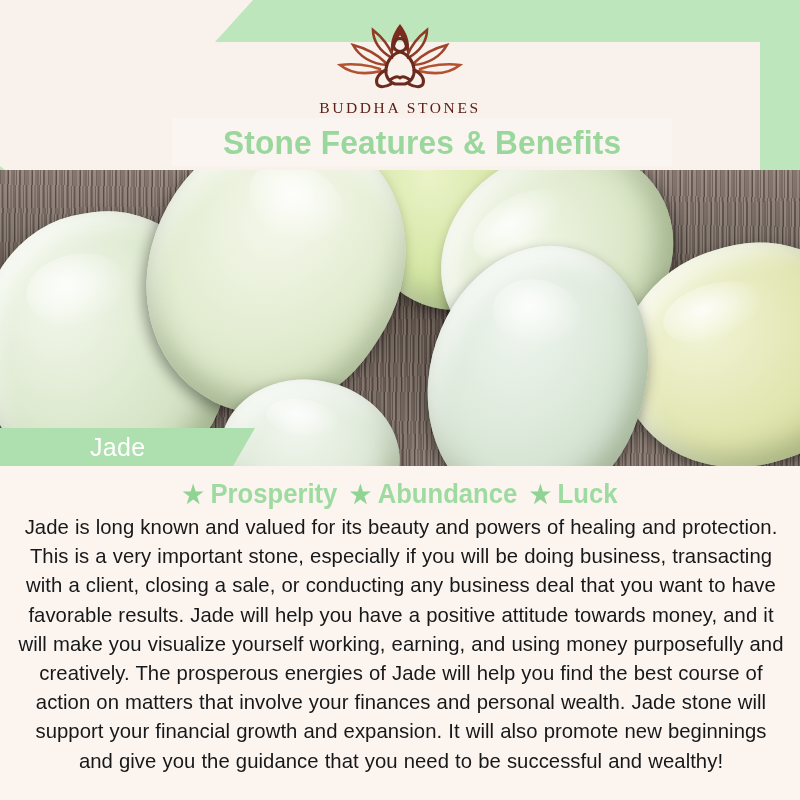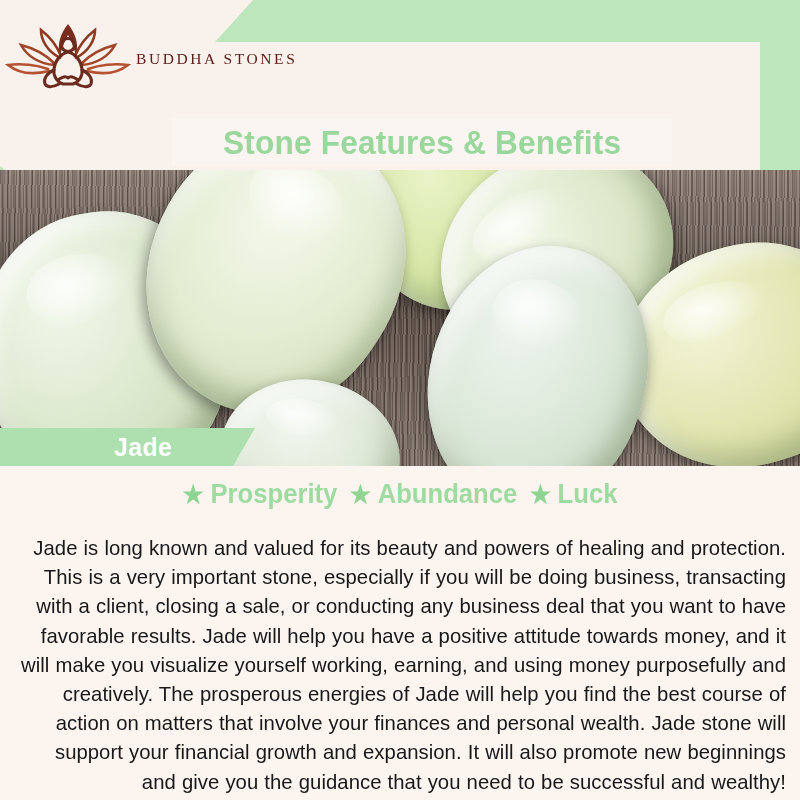--- a/index.html
+++ b/index.html
@@ -37,21 +37,21 @@
     z-index:1;
   }
 
   
   .header{
     position:absolute; top:0; left:0; width:800px; height:170px;
     z-index:3;
   }
   .logo-wrap{
     position:absolute; top:18px; left:0; width:800px;
-    display:flex; flex-direction:row; align-items:center;
+    display:flex; flex-direction:column; align-items:center;
   }
   .lotus{ width:136px; height:74px; display:block; }
   .brand-name{
     margin-top:7px;
     font-family:"Liberation Serif", serif;
     font-size:15.5px;
     letter-spacing:2.6px;
     color:#5C2018;
     font-weight:400;
   }
@@ -125,47 +125,47 @@
        transform:rotate(10deg); border-radius:50%; }
 
   .jade-banner{
     position:absolute; left:0; top:258px; width:255px; height:38px;
     background:#AEDFAE;
     clip-path:polygon(0 0, 100% 0, calc(100% - 22px) 100%, 0 100%);
     display:flex; align-items:center;
     z-index:4;
   }
   .jade-label{
-    margin-left:114px;
-    font-family:"Liberation Sans Narrow","Liberation Sans", sans-serif;
-    font-weight:bold; font-size:25px; color:#FFFFFF;
+    margin-left:90px;
+    font-family:"Liberation Sans Narrow","Liberation Sans", sans-serif;
+    font-weight:normal; font-size:25px; color:#FFFFFF;
     letter-spacing:0.3px;
   }
 
   
   .content{
     position:absolute; top:466px; left:0; width:800px; height:334px;
     background:#FBF4EF; z-index:2;
   }
   .keywords{
     margin-top:13px;
     display:flex; justify-content:center; align-items:center; gap:13px;
     font-family:"Liberation Sans Narrow","Liberation Sans", sans-serif;
     font-weight:bold; font-size:27px; color:#9EDBA0;
     transform:scaleX(0.95);
   }
   .kw{ display:flex; align-items:center; gap:7px; white-space:nowrap; }
   .star{ font-size:25px; line-height:1; color:#8FD492; }
   .body-text{
-    margin:24px 14px 0 16px;
+    margin:3px 14px 0 16px;
     font-family:"Liberation Sans Narrow","Liberation Sans", sans-serif;
     font-size:20.3px;
     line-height:29.2px;
     color:#17181A;
-    text-align:right;
+    text-align:center;
     font-weight:400;
     letter-spacing:0.05px;
     word-spacing:0.4px;
   }
 </style>
 </head>
 <body>
 
 <div class="deco-top-right"></div>
 <div class="deco-right"></div>

